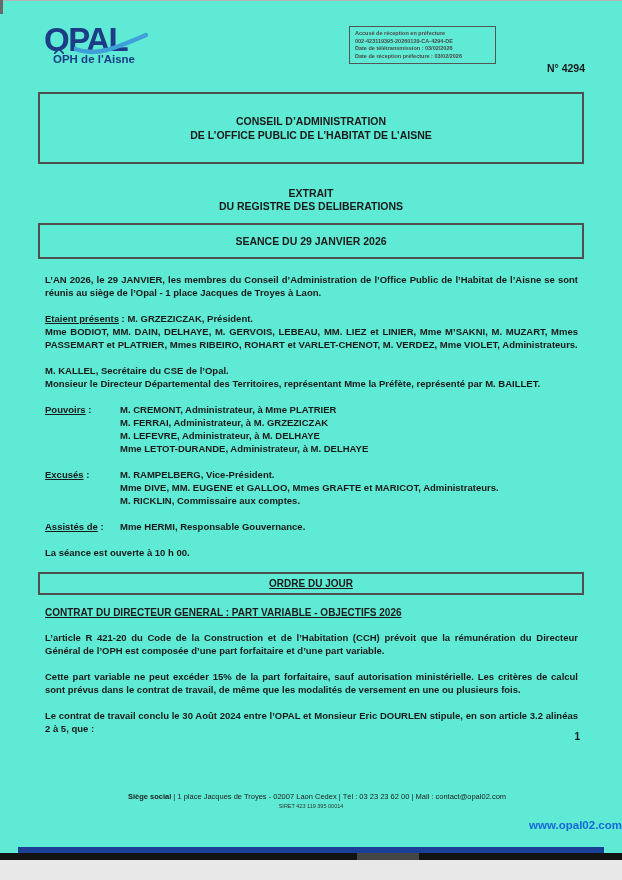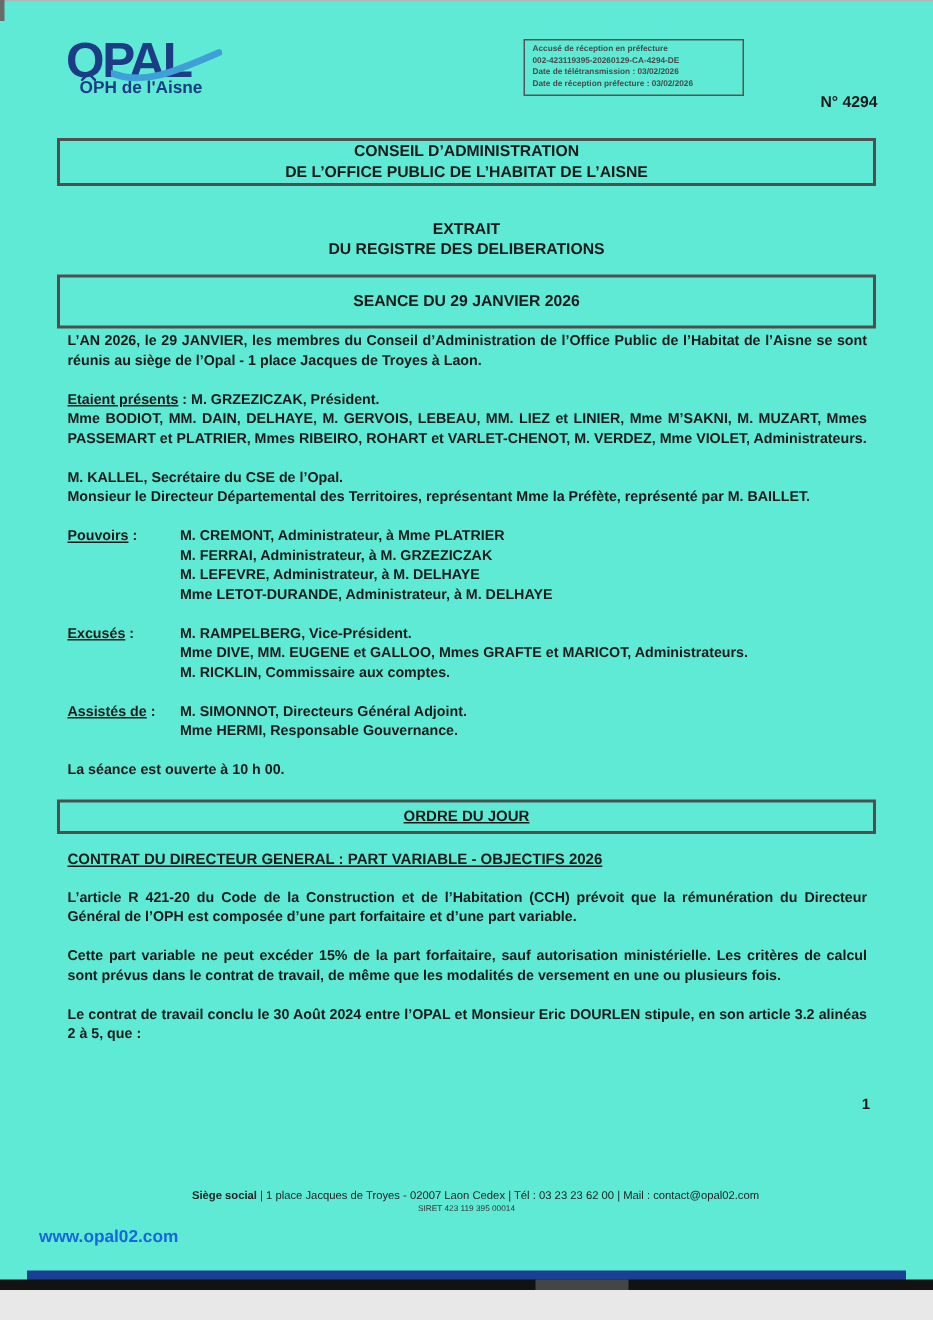--- a/index.html
+++ b/index.html
@@ -34,43 +34,43 @@
     border:1px solid #555; padding:3px 5px;
     font-size:5.5px; line-height:7.6px; font-weight:700; color:#4a4a4a;
     white-space:nowrap; overflow:hidden;
   }
   .doc-number { position:absolute; top:62px; right:37px; font-size:10.5px; font-weight:700; }
 
   
   .flow { position:absolute; top:92px; left:38px; width:546px; }
   .box {
     border:2px solid #4f4f4f; text-align:center;
-    font-weight:700; font-size:10.5px; line-height:14px; padding:0 4px;
+    font-weight:700; font-size:10.5px; line-height:14px; padding:20px 4px;
   }
   .center-title { text-align:center; font-weight:700; font-size:10.5px; line-height:13px; margin-top:23px; }
   .seance { margin-top:10px; padding:9px 4px; }
 
   .body-text { font-size:9.5px; line-height:13px; font-weight:700; margin:13px 6px 0 7px; text-align:justify; }
-  .first-par { margin-top:2px; }
+  .first-par { margin-top:14px; }
   .u { text-decoration:underline; }
   .row2 { display:flex; }
   .col-label { width:75px; flex:0 0 75px; }
   .col-items { flex:1; text-align:left; }
   .nojust { text-align:left; }
 
   .ordre-box { margin:13px 0 0 0; border:2px solid #4f4f4f; text-align:center; font-weight:700; font-size:10px; padding:4px 0;text-decoration:underline; }
   .section-heading { margin:12px 6px 0 7px; font-size:10px; font-weight:700; text-decoration:underline; }
 
   .page-number { position:absolute; top:731px; right:42px; font-size:10px; font-weight:700; }
 
   
   .footer-line { position:absolute; top:792px; left:12px; right:0; text-align:center; font-size:7.5px; font-weight:400; color:#222; }
   .footer-line b { font-weight:700; }
   .footer-siret { position:absolute; top:803px; left:0; right:0; text-align:center; font-size:5.5px; font-weight:400; color:#333; }
-  .footer-site { position:absolute; top:819px; left:0; right:0; text-align:left; font-size:11.5px; font-weight:700; color:#1668d9;padding-left:26px; }
+  .footer-site { position:absolute; top:819px; left:0; right:0; text-align:right; font-size:11.5px; font-weight:700; color:#1668d9;padding-left:26px; }
   .footer-bar { position:absolute; top:847px; left:18px; right:18px; height:7px; background:#1b3f94; }
   .bottom-strip { position:absolute; bottom:0; left:0; right:0; height:7px; background:#121212; }
   .bottom-strip-segment { position:absolute; left:357px; top:0; width:62px; height:7px; background:#454545; }
 </style>
 </head>
 <body>
 
 <div class="page">
   <div class="top-edge"></div>
   <div class="corner-mark"></div>
@@ -139,21 +139,20 @@
       <div class="col-items">
         <div>M. RAMPELBERG, Vice-Président.</div>
         <div>Mme DIVE, MM. EUGENE et GALLOO, Mmes GRAFTE et MARICOT, Administrateurs.</div>
         <div>M. RICKLIN, Commissaire aux comptes.</div>
       </div>
     </div>
 
     <div class="body-text row2 nojust">
       <div class="col-label"><span class="u">Assistés de</span><span> :</span></div>
       <div class="col-items">
-        <div>M. SIMONNOT, Directeurs Général Adjoint.</div>
         <div>Mme HERMI, Responsable Gouvernance.</div>
       </div>
     </div>
 
     <p class="body-text nojust">La séance est ouverte à 10 h 00.</p>
 
     <div class="ordre-box">ORDRE DU JOUR</div>
 
     <div class="section-heading">CONTRAT DU DIRECTEUR GENERAL : PART VARIABLE - OBJECTIFS 2026</div>
 

